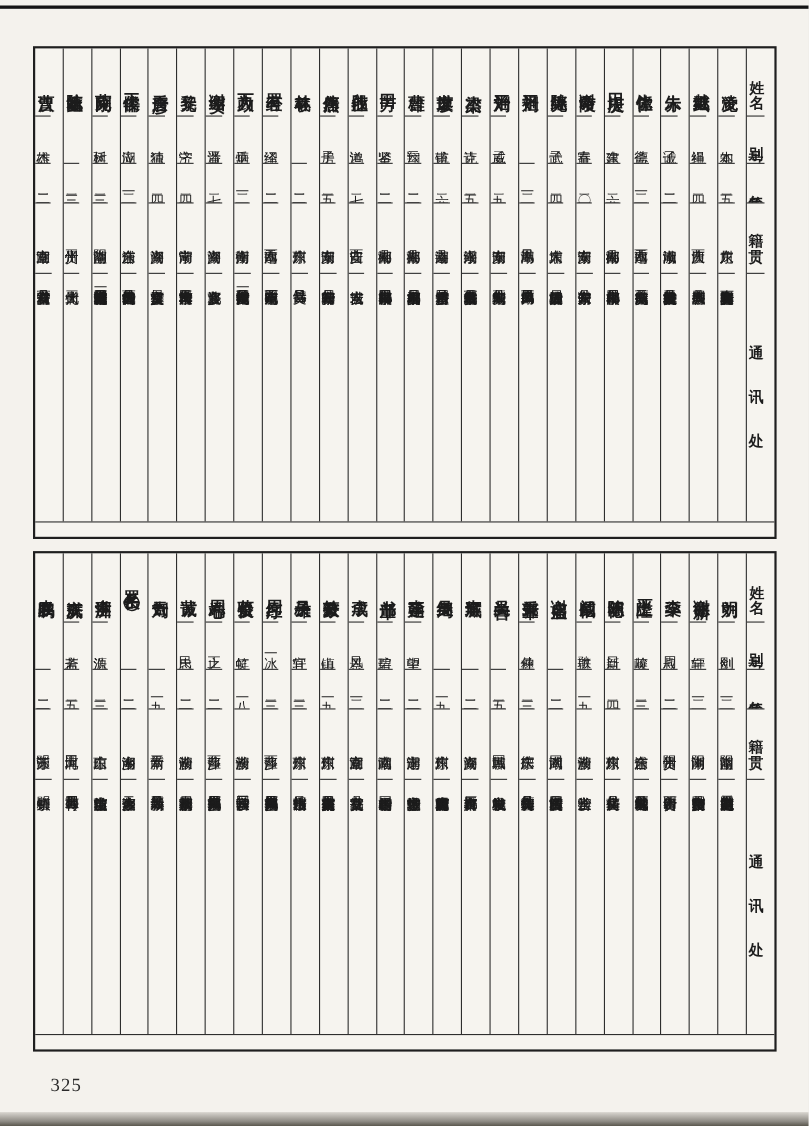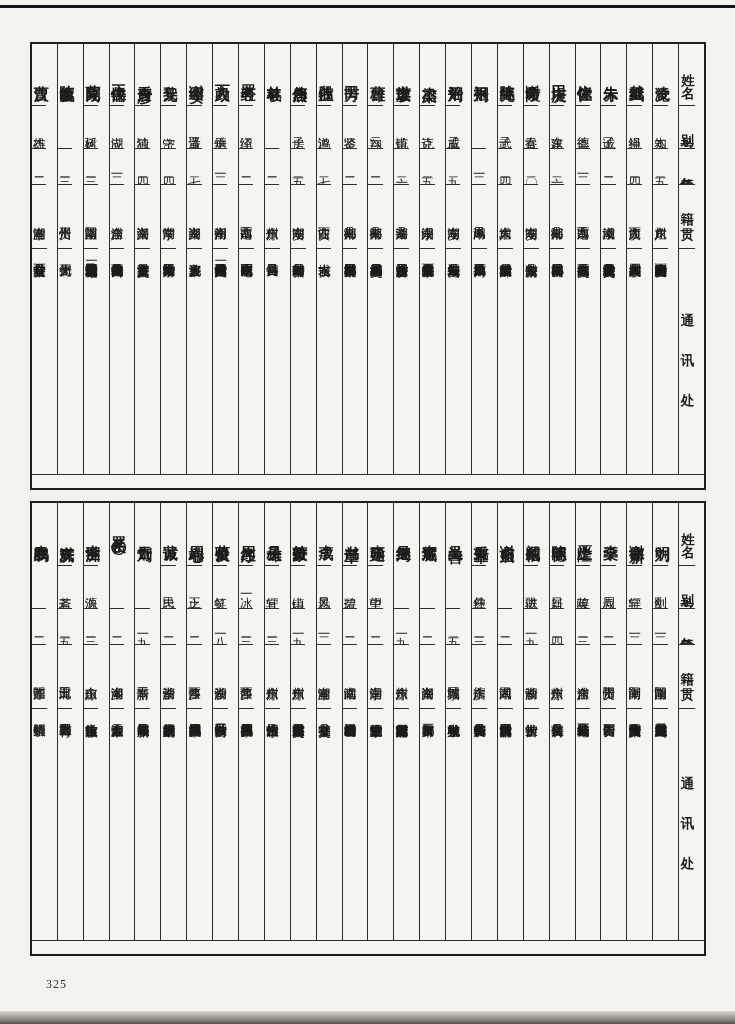--- a/index.html
+++ b/index.html
@@ -27,21 +27,21 @@
         justify-content:flex-start;padding-top:5px;}
   .second .cell.name{height:62px;}
   .second .cell.address{height:232px;}
   .col.hdr .cell{font-weight:bold;font-size:13.5px;}
   .col.hdr .h-name{letter-spacing:13px;}
   .col.hdr .h-alias{letter-spacing:5px;}
   .col.hdr .h-age{letter-spacing:1px;}
   .col.hdr .h-origin{letter-spacing:16px;}
   .col.hdr .h-address{letter-spacing:40px;justify-content:center;padding-top:0;}
   .bottom-strip{height:13px;border-top:1px solid #2e2e2e;}
-  .page-number{position:absolute;left:46px;top:977px;font-size:12px;
+  .page-number{position:absolute;left:46px;top:977px;font-size:17px;
         letter-spacing:1px;color:#2b2b2b;}
 </style>
 </head>
 <body>
 
 <div class="page">
   <div class="scan-top-line"></div>
 
   <div class="tables">
 

